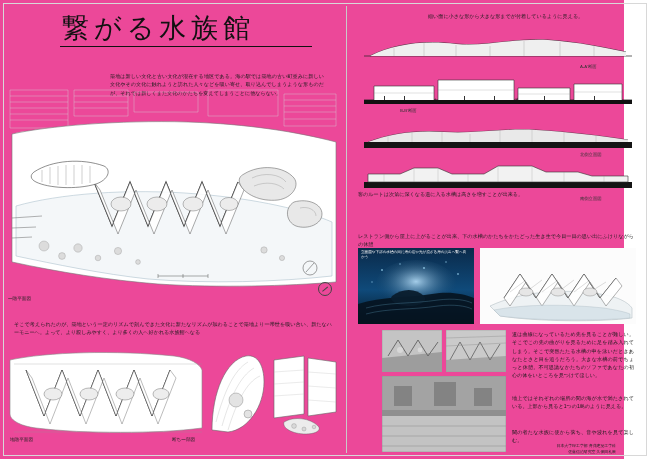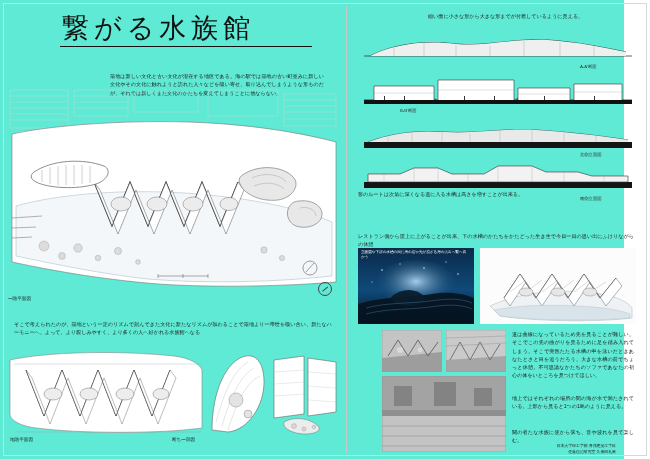--- a/index.html
+++ b/index.html
@@ -12,21 +12,21 @@
     height: 459px;
     font-family: "Liberation Sans", sans-serif;
     color: #1a1a1a;
     overflow: hidden;
     position: relative;
   }
   .sheet {
     position: absolute;
     left: 0; top: 0;
     width: 624px; height: 459px;
-    background: #5eead4;
+    background: #ec4899;
     box-sizing: border-box;
   }
   
   .title {
     position: absolute;
     left: 62px;
     top: 10px;
     font-family: "DejaVu Serif", serif;
     font-size: 27px;
     letter-spacing: 5px;

